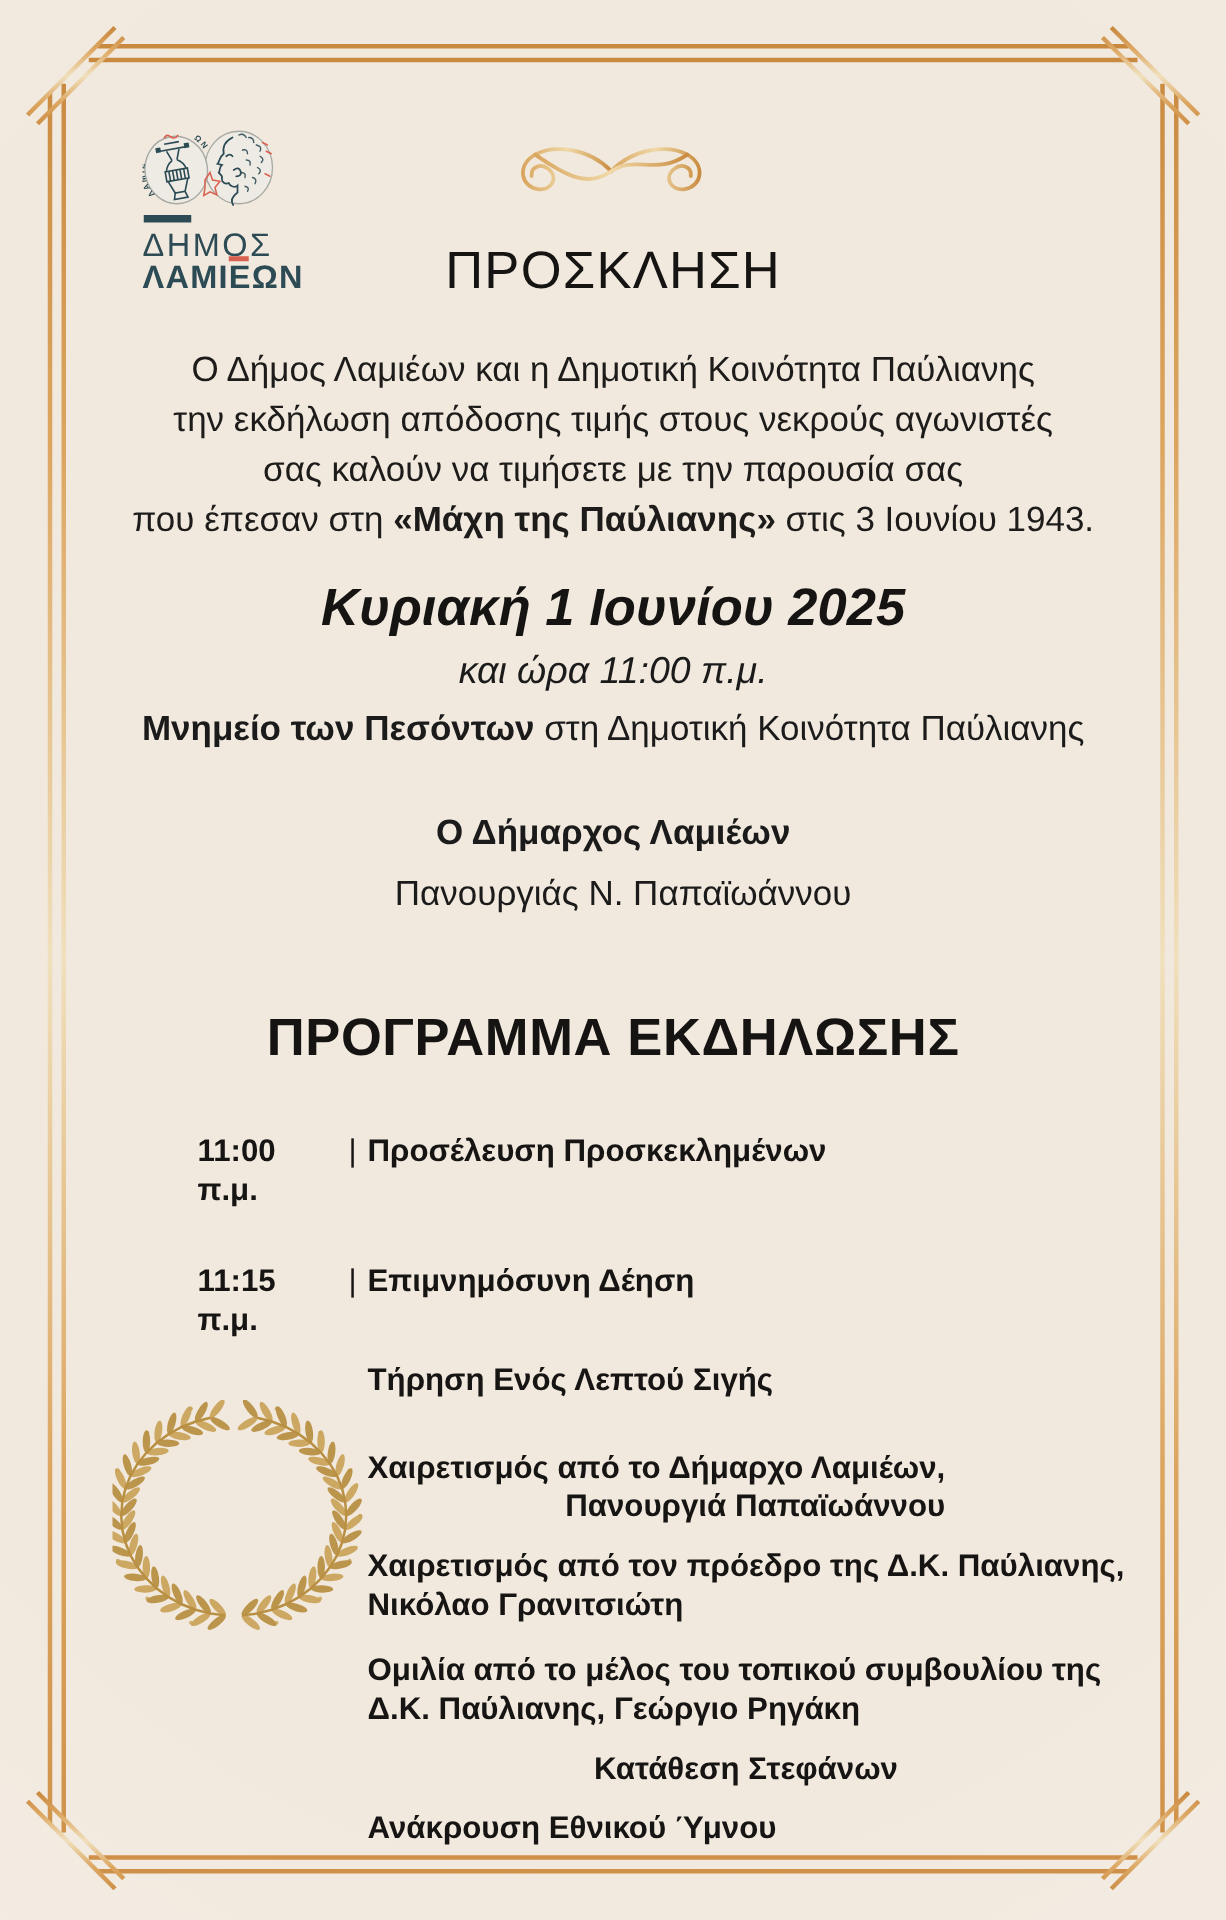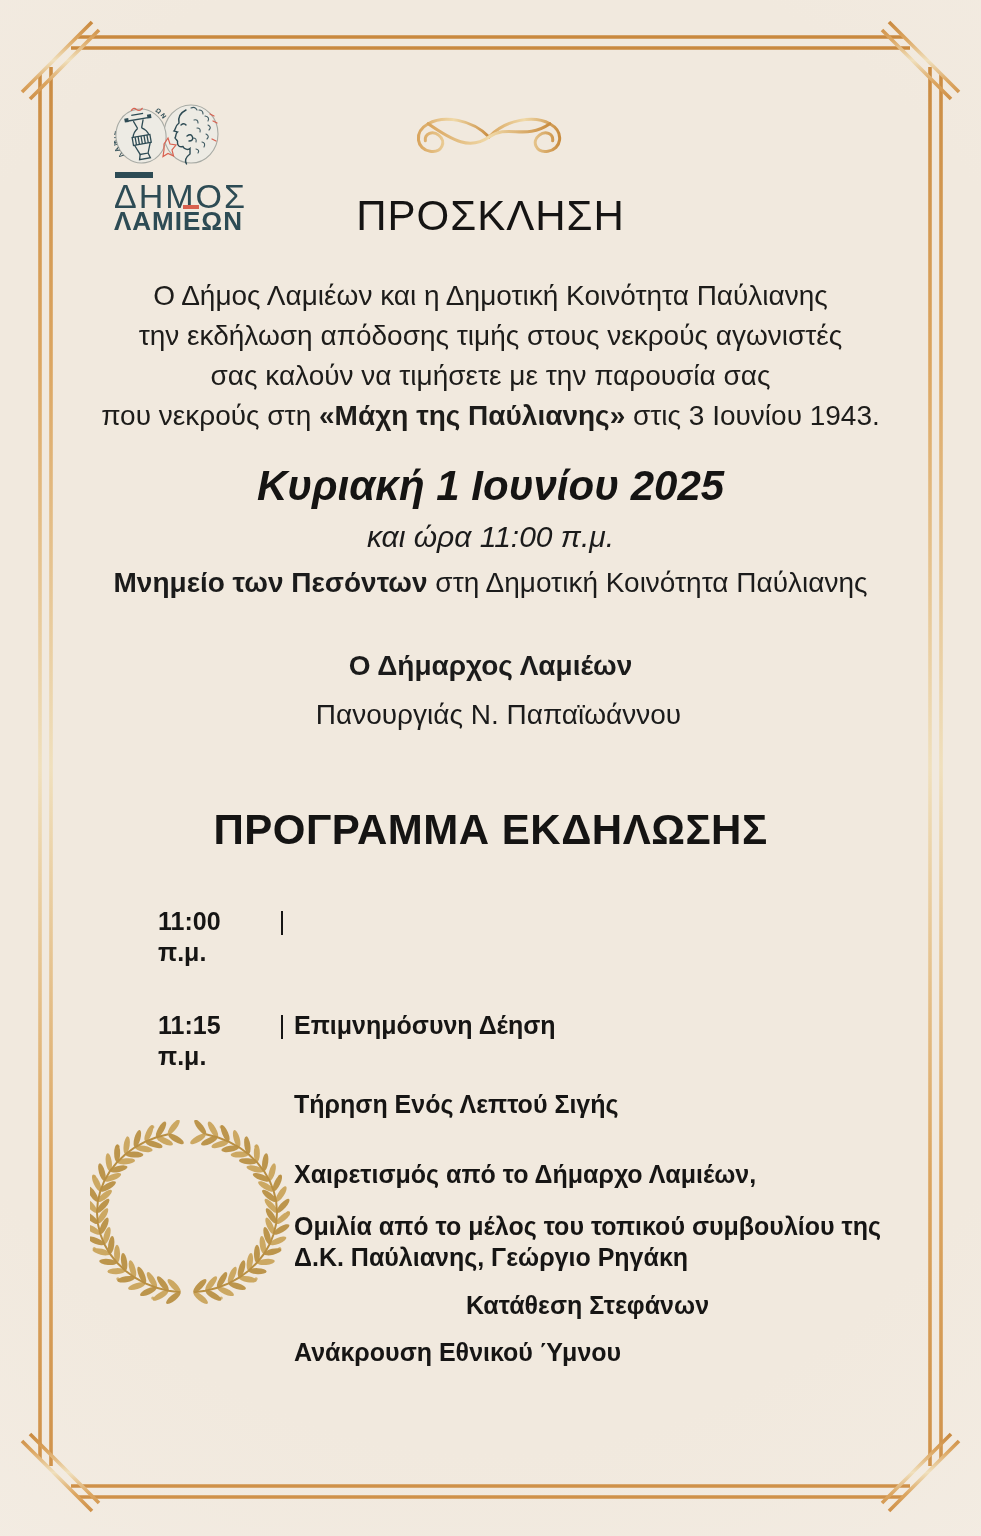--- a/index.html
+++ b/index.html
@@ -12,21 +12,21 @@
   }
   .page{
     position:relative;width:981px;height:1536px;
     background:radial-gradient(120% 90% at 50% 45%, #f1e9de 55%, #f5efe7 100%);
   }
   .frame{position:absolute;left:0;top:0;width:981px;height:1536px;z-index:1;pointer-events:none;}
   
   .logo{position:absolute;left:112px;top:98px;z-index:2;width:170px;}
   .logo .coins{display:block;width:106px;height:72px;margin-left:2px;}
   .logo-bar{width:38px;height:6px;background:#2d4b54;margin:2px 0 6px 3px;}
-  .logo-l1{font-size:34px;letter-spacing:2px;color:#2d4b54;font-weight:400;line-height:24px;margin-left:2px;}
+  .logo-l1{font-size:26px;letter-spacing:2px;color:#2d4b54;font-weight:400;line-height:24px;margin-left:2px;}
   .logo-l2{font-size:26px;letter-spacing:1px;color:#2d4b54;font-weight:700;line-height:26px;margin-left:2px;}
   .macron{position:relative;display:inline-block;}
   .macron::before{content:"";position:absolute;left:0;right:2px;top:-3px;height:4px;background:#d9604f;}
   
   .flourish{position:absolute;left:394px;top:110px;width:190px;height:54px;z-index:2;}
   .center{position:absolute;left:0;right:0;text-align:center;z-index:2;}
   .title{top:192px;font-size:42px;font-weight:400;letter-spacing:1px;margin:0;color:#151413;}
   .intro{top:276px;font-size:28px;line-height:40px;color:#1d1c1a;}
   .date{top:462px;font-size:42px;font-weight:700;font-style:italic;color:#151413;}
   .time{top:520px;font-size:30px;font-weight:400;font-style:italic;}
@@ -146,21 +146,21 @@
       <path d="M36 13 C62 31 80 41 100 27 C120 13 138 31 164 13"></path>
     </g>
   </svg>
 
   <h1 class="center title">ΠΡΟΣΚΛΗΣΗ</h1>
 
   <div class="center intro">
     <div>Ο Δήμος Λαμιέων και η Δημοτική Κοινότητα Παύλιανης</div>
     <div>την εκδήλωση απόδοσης τιμής στους νεκρούς αγωνιστές</div>
     <div>σας καλούν να τιμήσετε με την παρουσία σας</div>
-    <div><span>που νεκρούς στη </span><strong>«Μάχη της Παύλιανης»</strong><span> στις 3 Ιουνίου 1943.</span></div>
+    <div><span>που έπεσαν στη </span><strong>«Μάχη της Παύλιανης»</strong><span> στις 3 Ιουνίου 1943.</span></div>
   </div>
 
   <div class="center date">Κυριακή 1 Ιουνίου 2025</div>
   <div class="center time">και ώρα 11:00 π.μ.</div>
   <div class="center venue"><strong>Μνημείο των Πεσόντων</strong><span> στη Δημοτική Κοινότητα Παύλιανης</span></div>
 
   <div class="center sig-role">Ο Δήμαρχος Λαμιέων</div>
   <div class="center sig-name">Πανουργιάς Ν. Παπαϊωάννου</div>
 
   <h2 class="center prog-head">ΠΡΟΓΡΑΜΜΑ ΕΚΔΗΛΩΣΗΣ</h2>
@@ -271,38 +271,49 @@
         <ellipse cx="112.6" cy="169.8" rx="9" ry="3" fill="#b78d3f" opacity="0.92" transform="rotate(-45.7 103.6 169.8)"></ellipse>
         <ellipse cx="112.6" cy="169.8" rx="9" ry="3" fill="#c9a257" opacity="0.92" transform="rotate(38.3 103.6 169.8)"></ellipse>
         <path d="M115.7 11.7 L127.5 14.7 L138.7 19.1 L149.1 24.8 L158.6 31.7 L166.9 39.7 L174.0 48.6 L179.6 58.2 L183.7 68.5 L186.2 79.1 L187.0 90.0 L186.2 100.9 L183.7 111.5 L179.6 121.8 L174.0 131.4 L166.9 140.3 L158.6 148.3 L149.1 155.2 L138.7 160.9 L127.5 165.3 L115.7 168.3 L103.6 169.8" fill="none" stroke="#b98f42" stroke-width="2"></path>
       </svg>
   </div>
 
   <div class="prog">
     <div class="prow r1">
       <span class="ptime">11:00 π.μ.</span>
       <span class="psep">|</span>
+      <div class="ptxt">
+          <div>Προσέλευση Προσκεκλημένων</div>
+        </div>
     </div>
     <div class="prow r2">
       <span class="ptime">11:15 π.μ.</span>
       <span class="psep">|</span>
       <div class="ptxt">
           <div>Επιμνημόσυνη Δέηση</div>
         </div>
     </div>
     <div class="prow r4">
       <span class="pspace"></span>
       <div class="ptxt">
           <div>Τήρηση Ενός Λεπτού Σιγής</div>
         </div>
     </div>
     <div class="prow r5">
       <span class="pspace"></span>
       <div class="ptxt">
         <div>Χαιρετισμός από το Δήμαρχο Λαμιέων,</div>
+        <div>Πανουργιά Παπαϊωάννου</div>
+      </div>
+    </div>
+    <div class="prow r6">
+      <span class="pspace"></span>
+      <div class="ptxt">
+        <div>Χαιρετισμός από τον πρόεδρο της Δ.Κ. Παύλιανης,</div>
+        <div>Νικόλαο Γρανιτσιώτη</div>
       </div>
     </div>
     <div class="prow r7">
       <span class="pspace"></span>
       <div class="ptxt">
         <div>Ομιλία από το μέλος του τοπικού συμβουλίου της</div>
         <div>Δ.Κ. Παύλιανης, Γεώργιο Ρηγάκη</div>
       </div>
     </div>
     <div class="prow r8">

